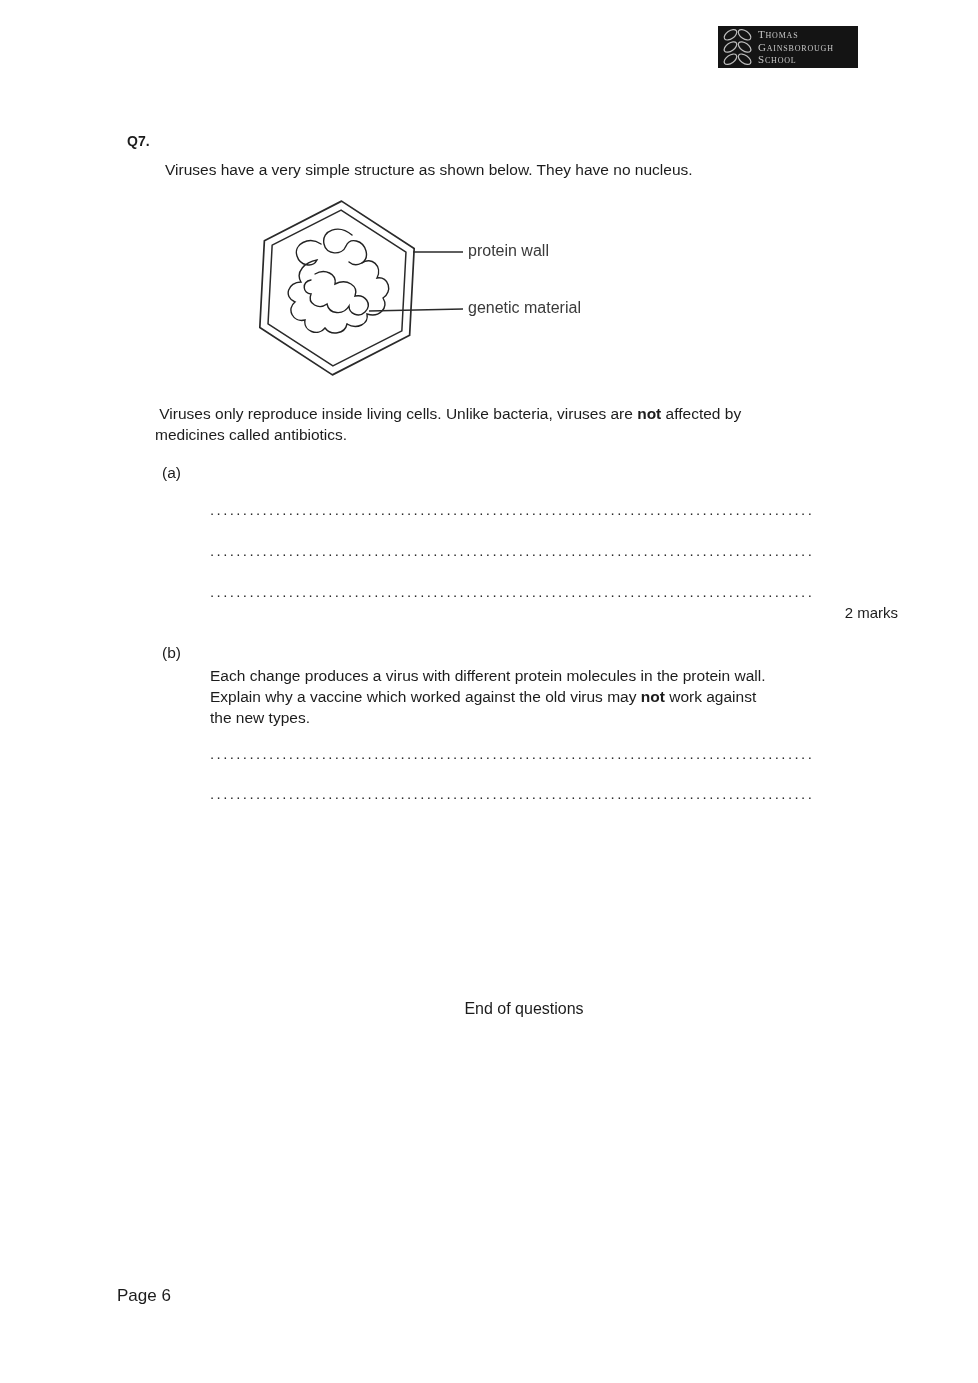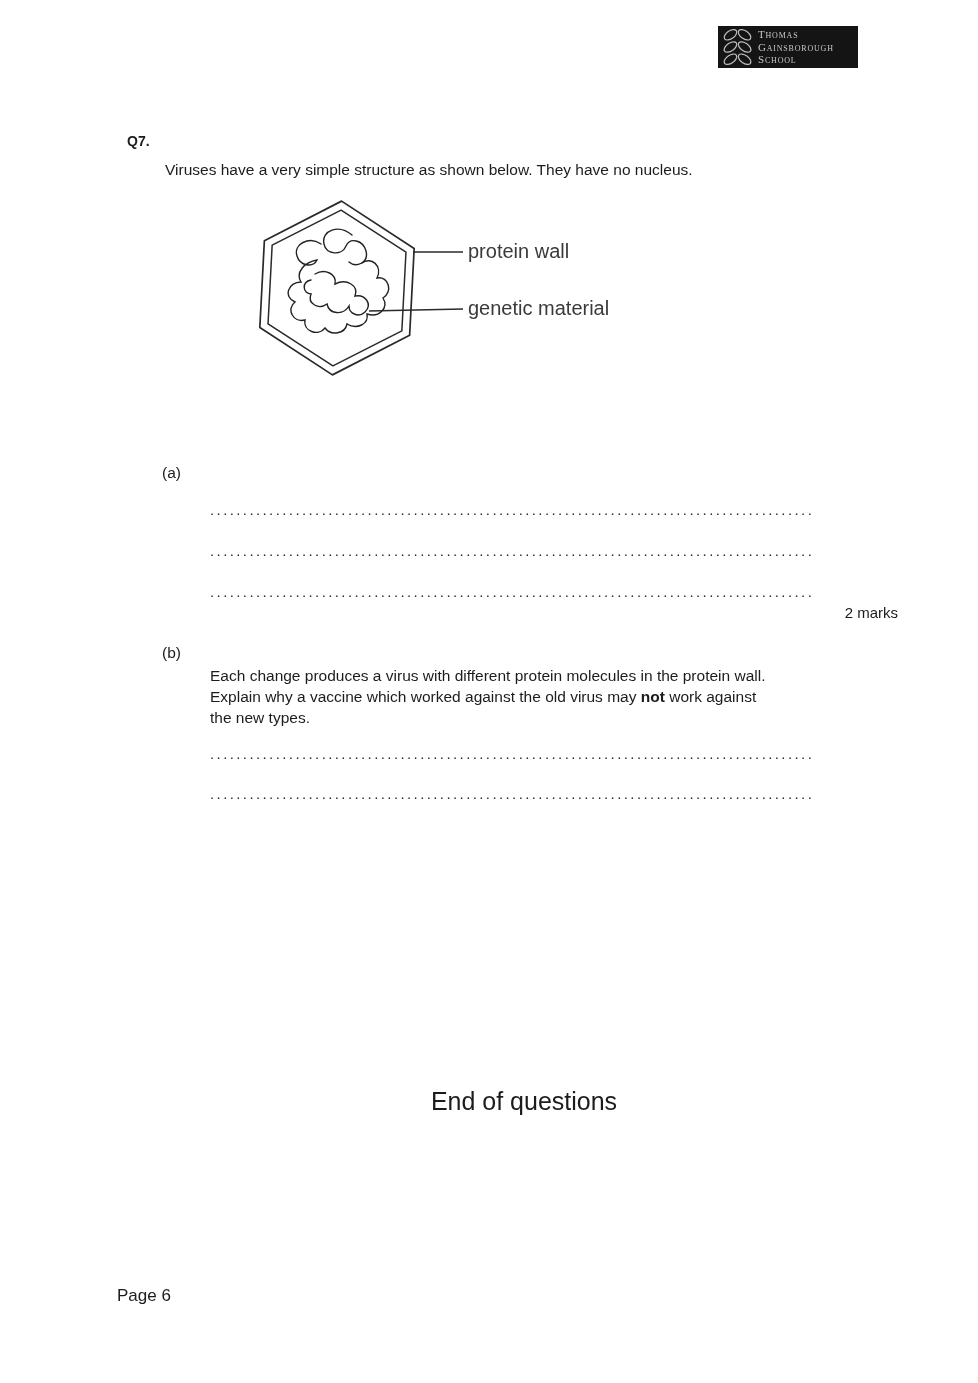--- a/index.html
+++ b/index.html
@@ -31,21 +31,21 @@
     font-size: 11px;
     line-height: 12.5px;
     letter-spacing: 0.8px;
     white-space: nowrap;
   }
 
   .q-number { left: 127px; top: 133px; font-size: 14px; font-weight: bold; }
   .intro { left: 165px; top: 161px; font-size: 15.5px; }
 
   .diagram-svg { left: 255px; top: 196px; width: 360px; height: 184px; }
-  .diagram-label { font-size: 20px; color: #3a3a3a; line-height: 16px; white-space: nowrap; }
+  .diagram-label { font-size: 16px; color: #3a3a3a; line-height: 16px; white-space: nowrap; }
   .label-protein { left: 468px; top: 243px; }
   .label-genetic { left: 468px; top: 300px; }
 
   .para2 { left: 155px; top: 403px; font-size: 15.5px; line-height: 21px; white-space: pre-wrap; }
 
   .part-label { font-size: 15.5px; }
   .part-a-label { left: 162px; top: 464px; }
   .part-a-text { left: 210px; top: 464px; font-size: 15.5px; }
 
   .part-b-label { left: 162px; top: 644px; }
@@ -59,21 +59,21 @@
   .a-line-1 { top: 500px; }
   .a-line-2 { top: 541px; }
   .a-line-3 { top: 582px; }
   .b-line-1 { top: 744px; }
   .b-line-2 { top: 784px; }
 
   .marks { left: 598px; width: 300px; text-align: right; font-size: 15px; line-height: 18px; }
   .marks-a { top: 604px; }
   .marks-b { top: 809px; }
 
-  .end-questions { left: 118px; top: 1087px; width: 812px; text-align: center; font-size: 25px; }
+  .end-questions { left: 118px; top: 1000px; width: 812px; text-align: center; font-size: 16px; }
   .page-number { left: 117px; top: 1286px; font-size: 17px; }
 
   b { font-weight: bold; }
 </style>
 </head>
 <body>
 
 <div class="page">
 
   <div class="abs logo-box">
@@ -107,20 +107,21 @@
       <path d="M 66,48 C 54,40 38,48 42,60 C 45,70 58,72 62,64 C 50,66 40,76 46,86 C 33,86 28,101 40,106 C 31,113 38,127 50,124 C 48,135 63,141 70,132 C 76,140 90,138 92,128"></path>
       <path d="M 60,78 C 70,72 82,78 80,88 C 92,82 104,90 100,100 C 110,98 118,108 110,116 C 104,122 94,118 94,110 C 88,120 74,118 72,108 C 64,114 52,108 56,98 C 48,98 46,86 56,84"></path>
       <path d="M 92,128 C 102,134 114,128 112,118 C 124,122 134,112 128,102 C 138,96 134,80 122,82 C 128,70 116,60 107,67"></path>
     </g>
     <line x1="158" y1="56" x2="208" y2="56" stroke="#2a2a2a" stroke-width="1.4"></line>
     <line x1="114" y1="115" x2="208" y2="113" stroke="#2a2a2a" stroke-width="1.4"></line>
   </svg>
   <div class="abs diagram-label label-protein">protein wall</div>
   <div class="abs diagram-label label-genetic">genetic material</div>
 
+  <div class="abs para2"><span> Viruses only reproduce inside living cells. Unlike bacteria, viruses are </span><b>not</b><span> affected by</span><br><span>medicines called antibiotics.</span></div>
 
   <div class="abs part-label part-a-label">(a)</div>
 
   <div class="abs answer-line a-line-1">..............................................................................................................</div>
   <div class="abs answer-line a-line-2">..............................................................................................................</div>
   <div class="abs answer-line a-line-3">..............................................................................................................</div>
 
   <div class="abs marks marks-a">2 marks</div>
 
   <div class="abs part-label part-b-label">(b)</div>

